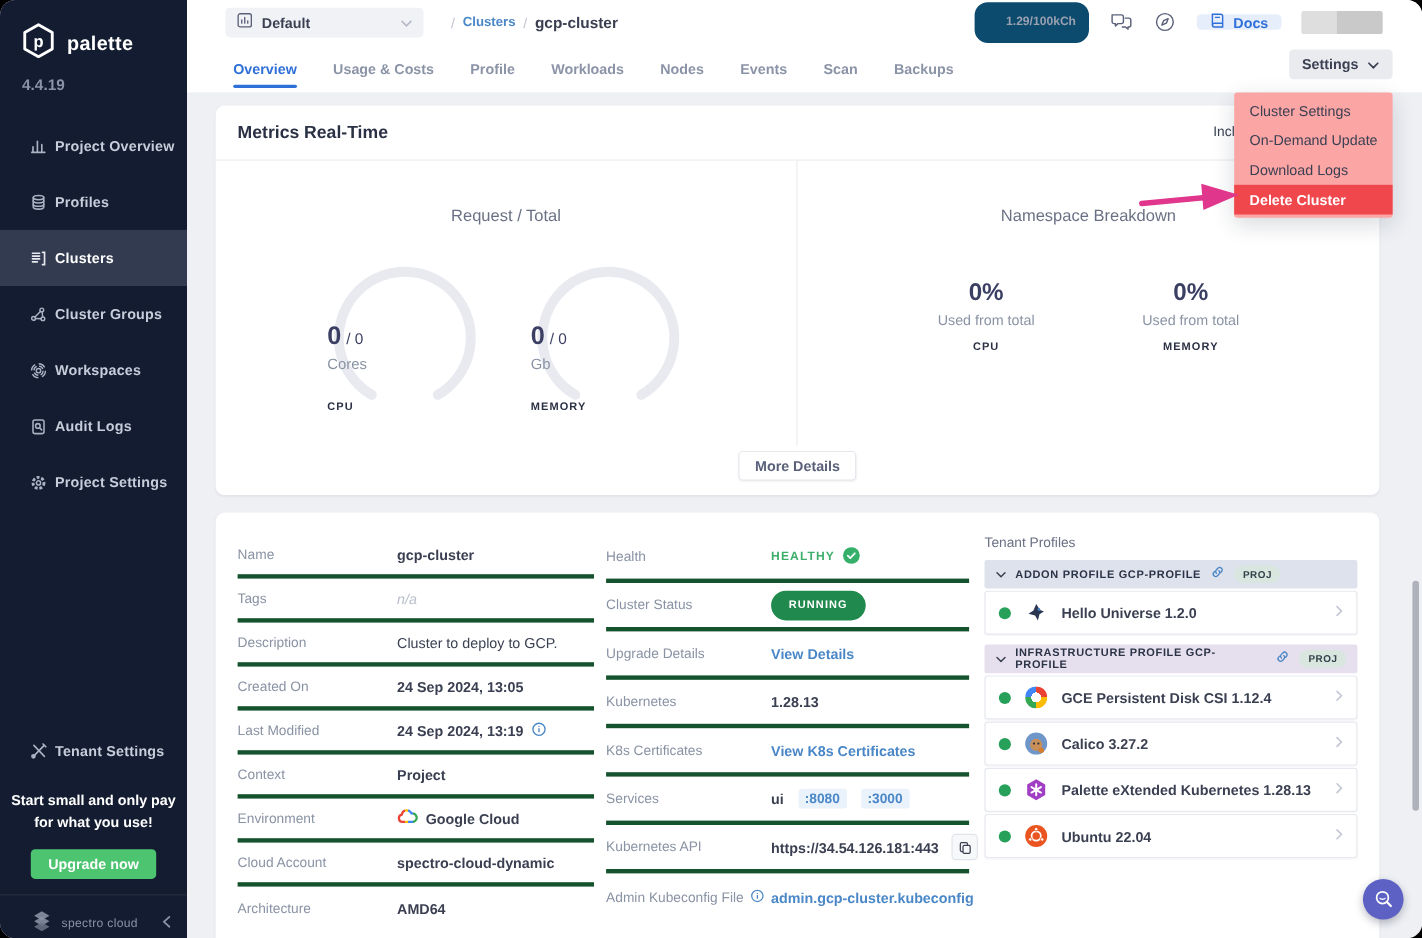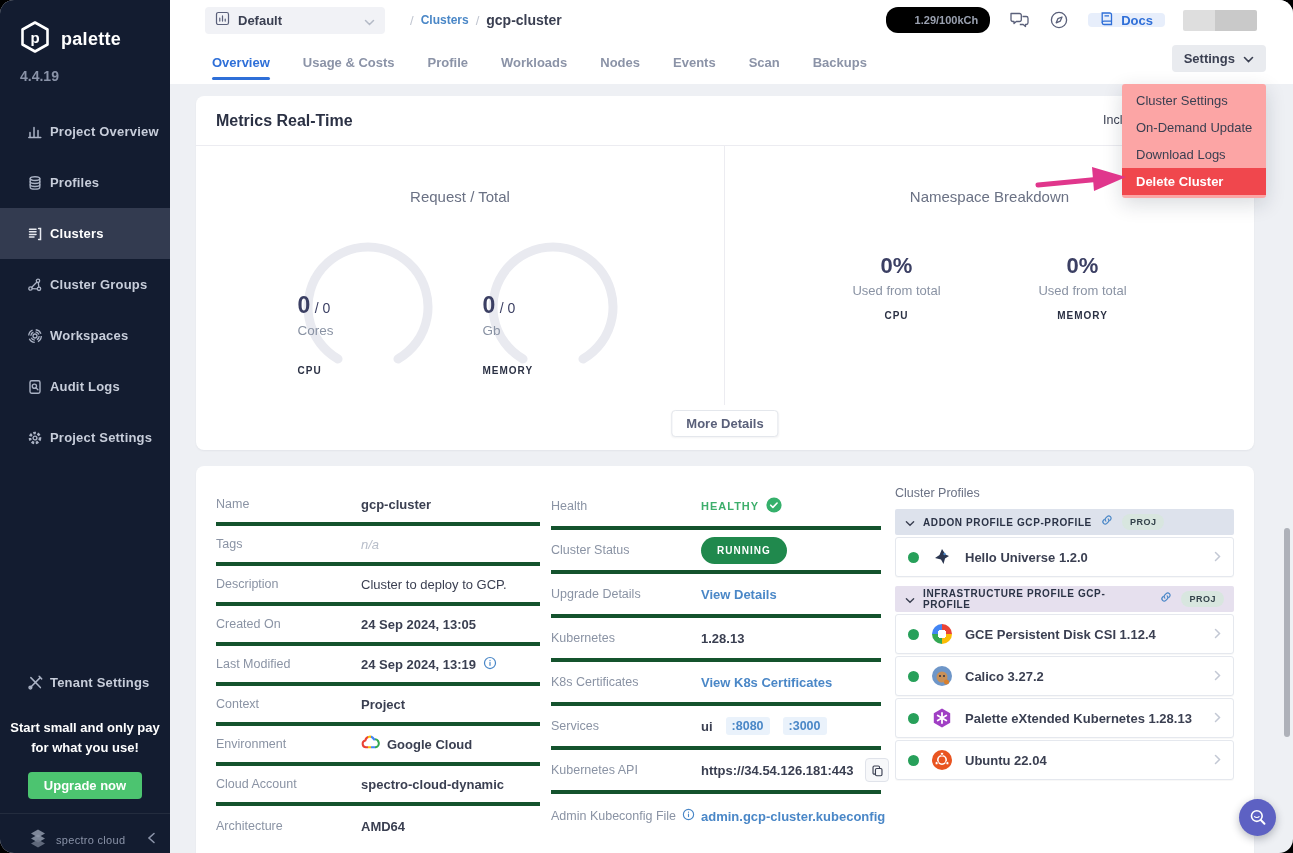--- a/index.html
+++ b/index.html
@@ -29,21 +29,21 @@
   
   .main-top { position:absolute; left:170px; top:0; width:1123px; height:84px; background:#fff; }
   .topbar { position:relative; height:40px; display:flex; align-items:center; }
   .proj-select { position:absolute; left:35px; top:7px; width:180px; height:27px; background:#f1f2f6; border-radius:4px; display:flex; align-items:center; padding:0 10px; gap:8px; cursor:pointer; }
   .proj-select-label { font-size:13px; color:#3a3f51; font-weight:600; flex:1; }
   .crumb { position:absolute; left:240px; top:0; height:40px; display:flex; align-items:center; gap:7px; }
   .crumb-sep { color:#c0c5d0; font-size:13px; }
   .crumb-link { color:#4a87c7; font-size:12px; font-weight:600; cursor:pointer; }
   .crumb-current { color:#3a3f51; font-size:14px; font-weight:700; }
   .topbar-right { position:absolute; right:36px; top:0; height:40px; display:flex; align-items:center; gap:18px; }
-  .usage-pill { background:#000000; border-radius:12px; height:26px; min-width:104px; display:flex; align-items:center; justify-content:flex-end; padding:0 12px; color:#9aa1b0; font-size:11px; font-weight:600; }
+  .usage-pill { background:#0c4a6e; border-radius:12px; height:37px; min-width:104px; display:flex; align-items:center; justify-content:flex-end; padding:0 12px; color:#9aa1b0; font-size:11px; font-weight:600; }
   .icon-btn { width:22px; height:22px; display:flex; align-items:center; justify-content:center; color:#5a607a; cursor:pointer; }
   .docs-btn { background:#e7eefb; border-radius:4px; height:14px; display:flex; align-items:center; gap:7px; padding:0 12px; color:#2f6fd8; font-size:13px; font-weight:700; cursor:pointer; }
   .redacted-wrap { display:flex; }
   .redacted-a { width:32px; height:21px; background:#dedede; border-radius:2px 0 0 2px; }
   .redacted-b { width:42px; height:21px; background:#c9c9c9; border-radius:0 2px 2px 0; }
 
   
   .tabsbar { position:relative; height:44px; display:flex; align-items:center; padding-left:42px; gap:33px; }
   .tab { font-size:13px; font-weight:600; color:#8b93a7; cursor:pointer; position:relative; padding:12px 0; }
   .tab.active { color:#2e6fd8; }
@@ -471,21 +471,21 @@
           <span><svg width="13" height="13" viewBox="0 0 16 16" fill="none" stroke="#4a87c7" stroke-width="1.4" stroke-linecap="round">
                 <circle cx="8" cy="8" r="6.3"></circle>
                 <path d="M8 7.4v3.2M8 5v.2"></path>
               </svg></span>
         </span>
         <span class="dvalue link">admin.gcp-cluster.kubeconfig</span>
       </div>
     </div>
 
     <div class="dcol-right">
-      <div class="cp-title">Cluster Profiles</div>
+      <div class="cp-title">Tenant Profiles</div>
 
       <div class="cp-group-header addon">
         <span><svg width="10" height="7" viewBox="0 0 11 7" fill="none" stroke="#3a3f51" stroke-width="1.5" stroke-linecap="round">
               <path d="M1.5 1.5 5.5 5.5 9.5 1.5"></path>
             </svg></span>
         <span class="cp-group-name">ADDON PROFILE GCP-PROFILE</span>
         <span><svg width="14" height="14" viewBox="0 0 16 16" fill="none" stroke="#4a87c7" stroke-width="1.4" stroke-linecap="round">
               <path d="M6.7 9.3a2.6 2.6 0 0 1 0-3.7L8.2 4.1a2.6 2.6 0 0 1 3.7 3.7l-.8.8"></path>
               <path d="M9.3 6.7a2.6 2.6 0 0 1 0 3.7L7.8 11.9a2.6 2.6 0 0 1-3.7-3.7l.8-.8"></path>
             </svg></span>

